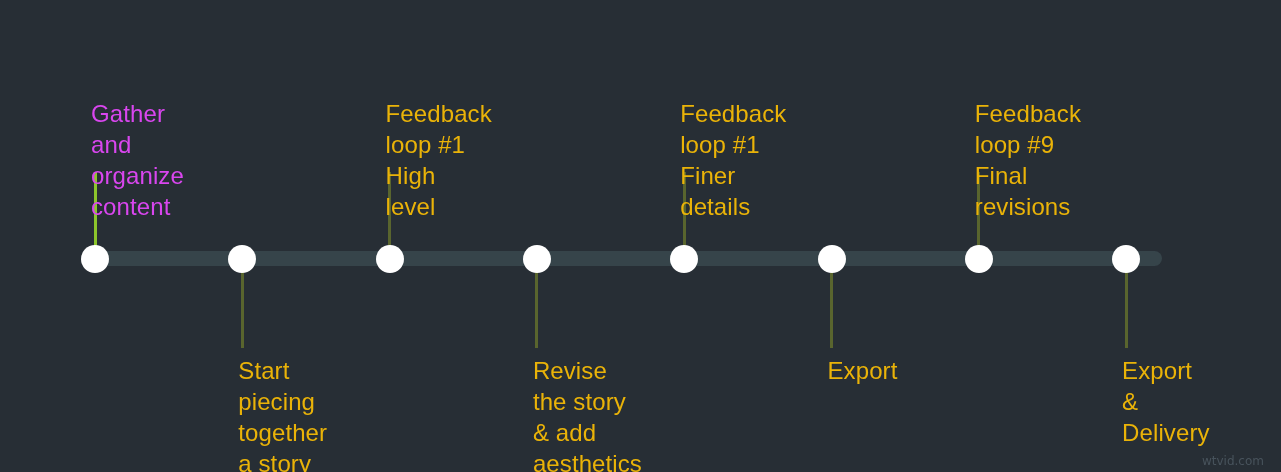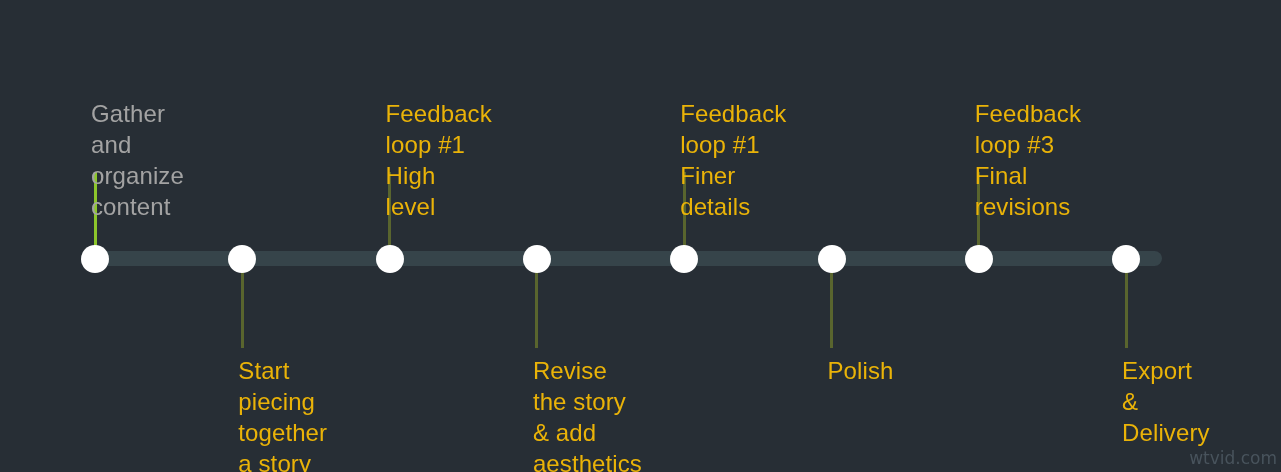--- a/index.html
+++ b/index.html
@@ -79,30 +79,30 @@
     white-space: pre-line;
     letter-spacing: 0.1px;
   }
   .label.above {
     top: 98px;
   }
   .label.below {
     top: 355px;
   }
   .label.accent {
-    color: #a3a3a3;
+    color: #d946ef;
   }
 
   
   .watermark {
     position: absolute;
-    right: 4px;
+    right: 17px;
     bottom: 4px;
     color: #48535c;
-    font-size: 17px;
+    font-size: 12px;
     font-family: "DejaVu Sans", sans-serif;
   }
 </style>
 </head>
 <body>
 
 <div id="timeline-canvas">
 
   <div class="track"></div>
 
@@ -133,26 +133,26 @@
       </div>
       <div class="node" style="left: 684.2px;">
         <div class="stem up"></div>
         <div class="dot"></div>
         <div class="label above">Feedback loop #1
 Finer details</div>
       </div>
       <div class="node" style="left: 831.5px;">
         <div class="stem down"></div>
         <div class="dot"></div>
-        <div class="label below">Polish</div>
+        <div class="label below">Export</div>
       </div>
       <div class="node" style="left: 978.8px;">
         <div class="stem up"></div>
         <div class="dot"></div>
-        <div class="label above">Feedback loop #3
+        <div class="label above">Feedback loop #9
 Final revisions</div>
       </div>
       <div class="node" style="left: 1126.1px;">
         <div class="stem down"></div>
         <div class="dot"></div>
         <div class="label below">Export &amp;
 Delivery</div>
       </div>
     </div>
 

